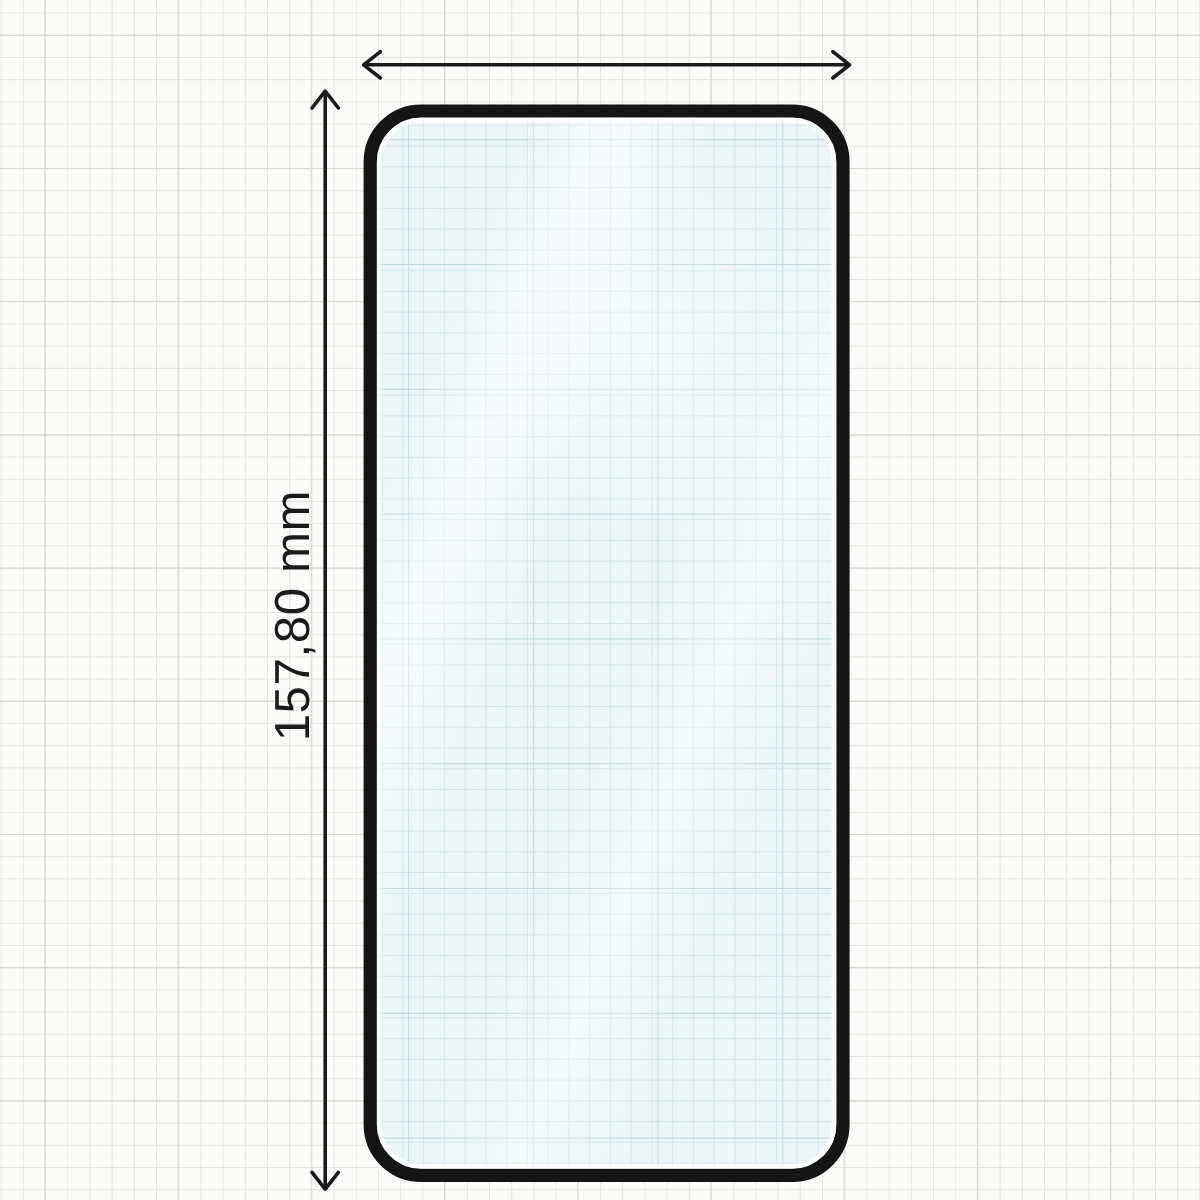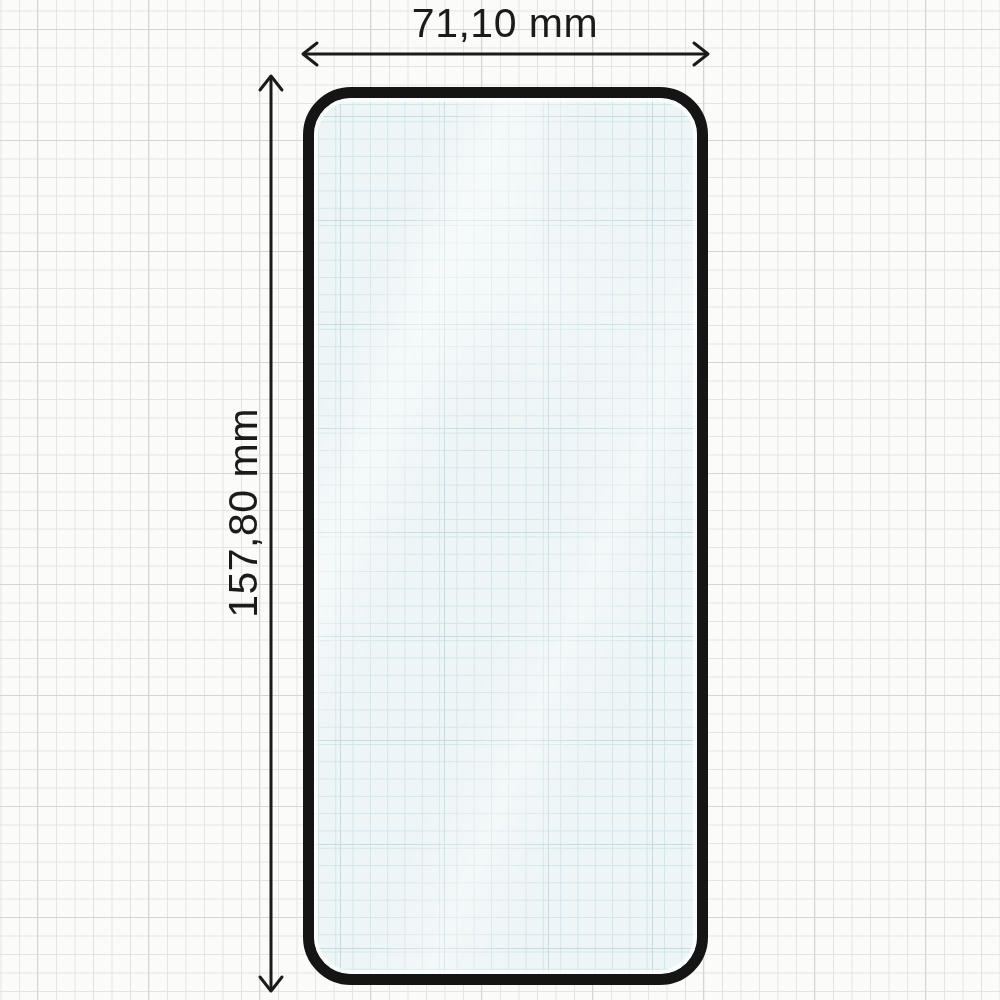--- a/index.html
+++ b/index.html
@@ -119,17 +119,16 @@
       <polyline points="317,43 303,54 317,65"></polyline>
       <polyline points="694,43 708,54 694,65"></polyline>
     </g>
     <g>
       <line x1="271" y1="79" x2="271" y2="988"></line>
       <polyline points="260,90 271,76 282,90"></polyline>
       <polyline points="260,977 271,991 282,977"></polyline>
     </g>
   </svg>
 
-  <div class="label label-w">71,10 mm</div>
 
   <div class="label label-h">157,80 mm</div>
 
 </div>
 
 </body></html>

